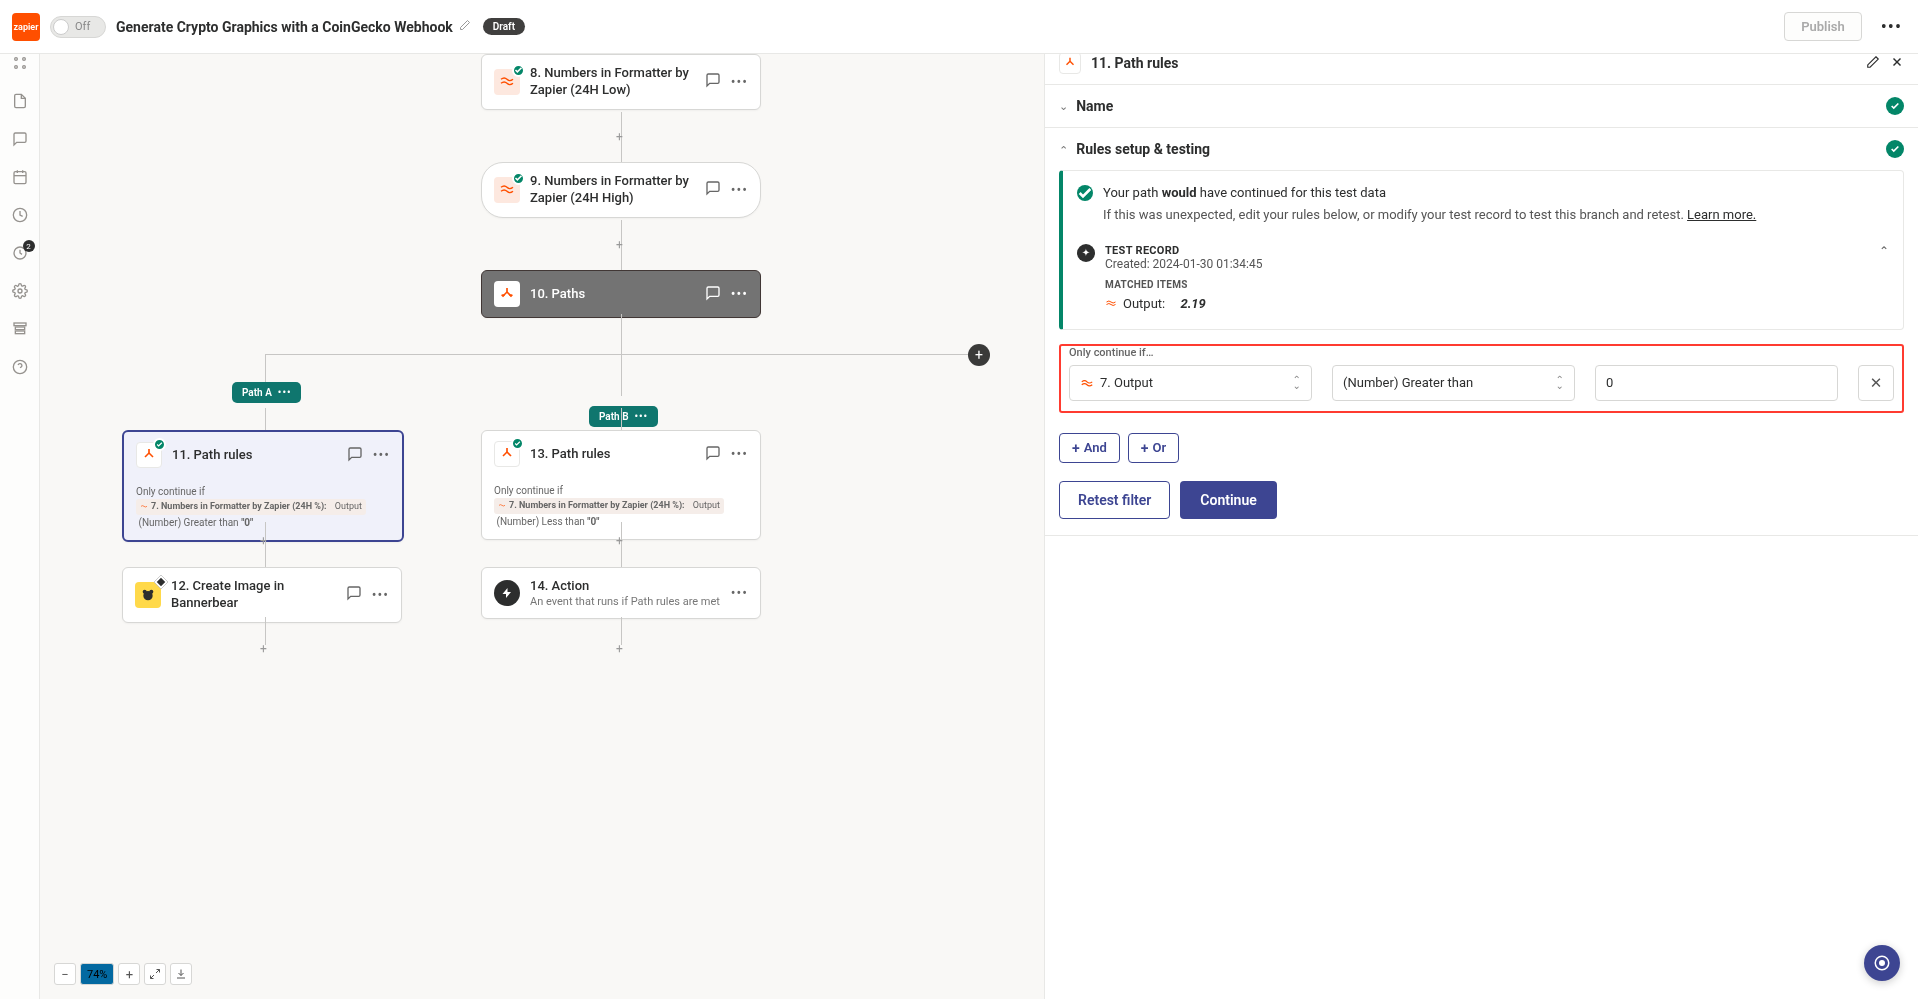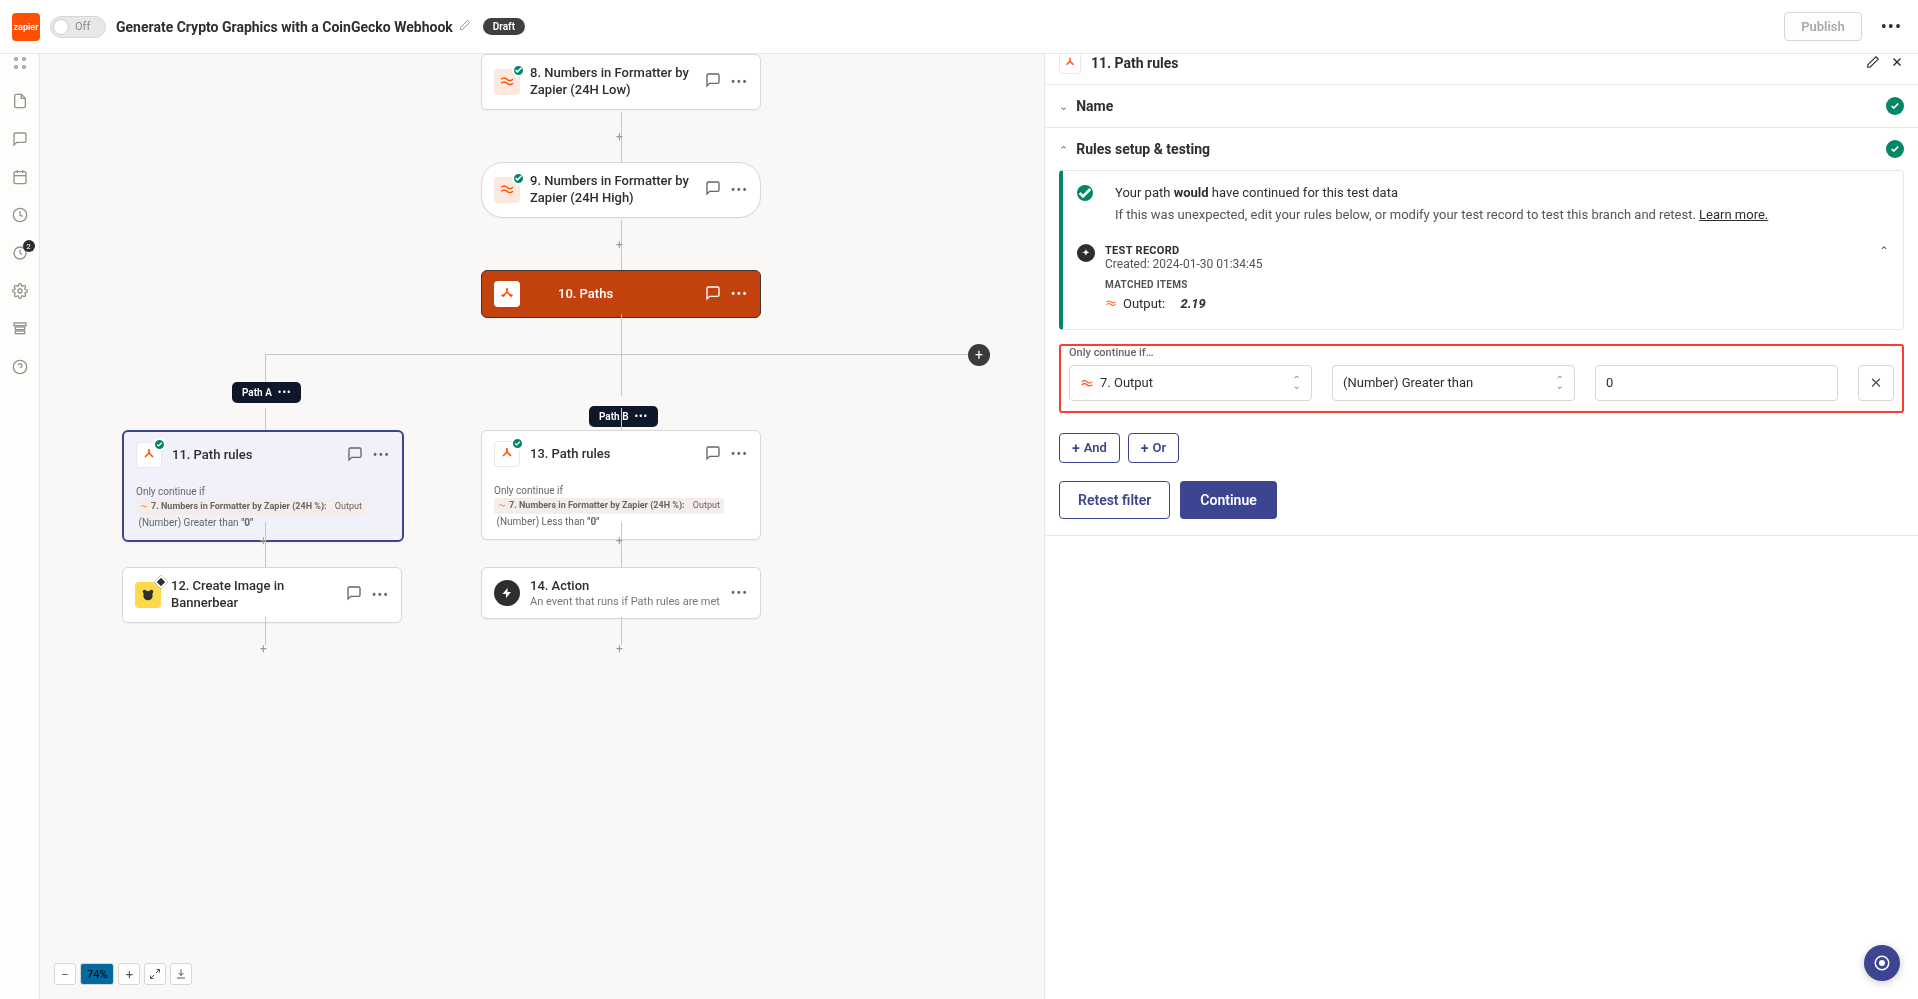--- a/index.html
+++ b/index.html
@@ -36,29 +36,29 @@
 .node-icon.action { background: #2d2e2e; color: #fff; border-radius: 50%; }
 .node-status { position: absolute; top: -5px; right: -5px; width: 13px; height: 13px; background: #038668; border-radius: 50%; border: 2px solid #fff; display:flex; align-items:center; justify-content:center; }
 .node-status.warn { background: #2d2e2e; border-radius: 0; transform: rotate(45deg); width:10px; height:10px; }
 .node-status svg { width: 7px; height: 7px; }
 .node-title { font-size: 13px; color: #2d2e2e; font-weight: 500; line-height: 1.3; }
 .node-sub { font-size: 11px; color: #777; }
 .node-actions { margin-left: auto; display: flex; gap: 10px; align-items: center; }
 .node-action-icon { color: #666; font-size: 14px; }
 .node-more { letter-spacing: 1px; }
 
-.node-dark { background: #c2410c; color: #fff; border-color: #413735; gap: 28px; }
+.node-dark { background: #737373; color: #fff; border-color: #413735; }
 .node-dark .node-title { color: #fff; }
 .node-dark .node-action-icon { color: #fff; }
 .node-dark .node-icon { background: #fff; }
 
 .node-selected { border: 2px solid #3d4592; background: #f0f1fa; }
 .node-selected .node-title { color: #2d2e2e; }
 
-.path-label { position: absolute; background: #0f172a; color: #fff; font-size: 10px; font-weight: 600; padding: 5px 10px; border-radius: 5px; display: flex; align-items: center; gap: 6px; }
+.path-label { position: absolute; background: #0f766e; color: #fff; font-size: 10px; font-weight: 600; padding: 5px 10px; border-radius: 5px; display: flex; align-items: center; gap: 6px; }
 .path-label .more { letter-spacing: 1px; font-size: 10px; }
 .add-path { position: absolute; width: 22px; height: 22px; background: #3a3a39; color: #fff; border-radius: 50%; display: flex; align-items: center; justify-content: center; font-size: 14px; }
 
 .node-detail { font-size: 10px; color: #666; padding: 6px 12px 10px; line-height: 1.5; }
 .node-detail .tag { display: inline-flex; align-items: center; gap: 3px; background: #f5ede9; padding: 1px 4px; border-radius: 3px; font-size: 9px; }
 .node-detail .tag-icon { width: 8px; height: 8px; }
 .node-detail b { font-weight: 700; }
 
 .node-expanded { flex-direction: column; align-items: stretch; padding: 0; }
 .node-expanded .node-row { display: flex; align-items: center; padding: 10px 12px; }
@@ -78,21 +78,21 @@
 .section { border-bottom: 1px solid #e8e8e6; }
 .section-header { display: flex; align-items: center; padding: 12px 14px; cursor: pointer; }
 .section-chevron { margin-right: 8px; color: #777; font-size: 11px; }
 .section-title { font-size: 14px; font-weight: 700; color: #2d2e2e; }
 .section-check { margin-left: auto; width: 18px; height: 18px; background: #038668; border-radius: 50%; display: flex; align-items: center; justify-content: center; }
 .section-check svg { width: 10px; height: 10px; }
 
 .section-body { padding: 0 14px 16px; }
 
 .test-result { border: 1px solid #e8e8e6; border-left: 4px solid #038668; border-radius: 4px; margin-bottom: 14px; overflow: hidden; }
-.test-result-main { display: flex; padding: 12px 14px; gap: 22px; }
+.test-result-main { display: flex; padding: 12px 14px; gap: 10px; }
 .test-check { width: 16px; height: 16px; background: #038668; border-radius: 50%; flex-shrink: 0; display: flex; align-items: center; justify-content: center; margin-top: 2px; }
 .test-text { font-size: 13px; color: #2d2e2e; line-height: 1.5; }
 .test-text b { font-weight: 700; }
 .test-sub { font-size: 13px; color: #555; margin-top: 4px; }
 .test-link { text-decoration: underline; color: #2d2e2e; }
 .test-record { display: flex; align-items: flex-start; padding: 10px 14px; gap: 10px; }
 .test-record-icon { width: 18px; height: 18px; background: #2d2e2e; border-radius: 50%; color: #fff; display: flex; align-items: center; justify-content: center; font-size: 10px; flex-shrink: 0; }
 .test-record-body { flex: 1; }
 .test-record-label { font-size: 11px; font-weight: 700; color: #2d2e2e; letter-spacing: 0.3px; }
 .test-record-date { font-size: 12px; color: #555; }

